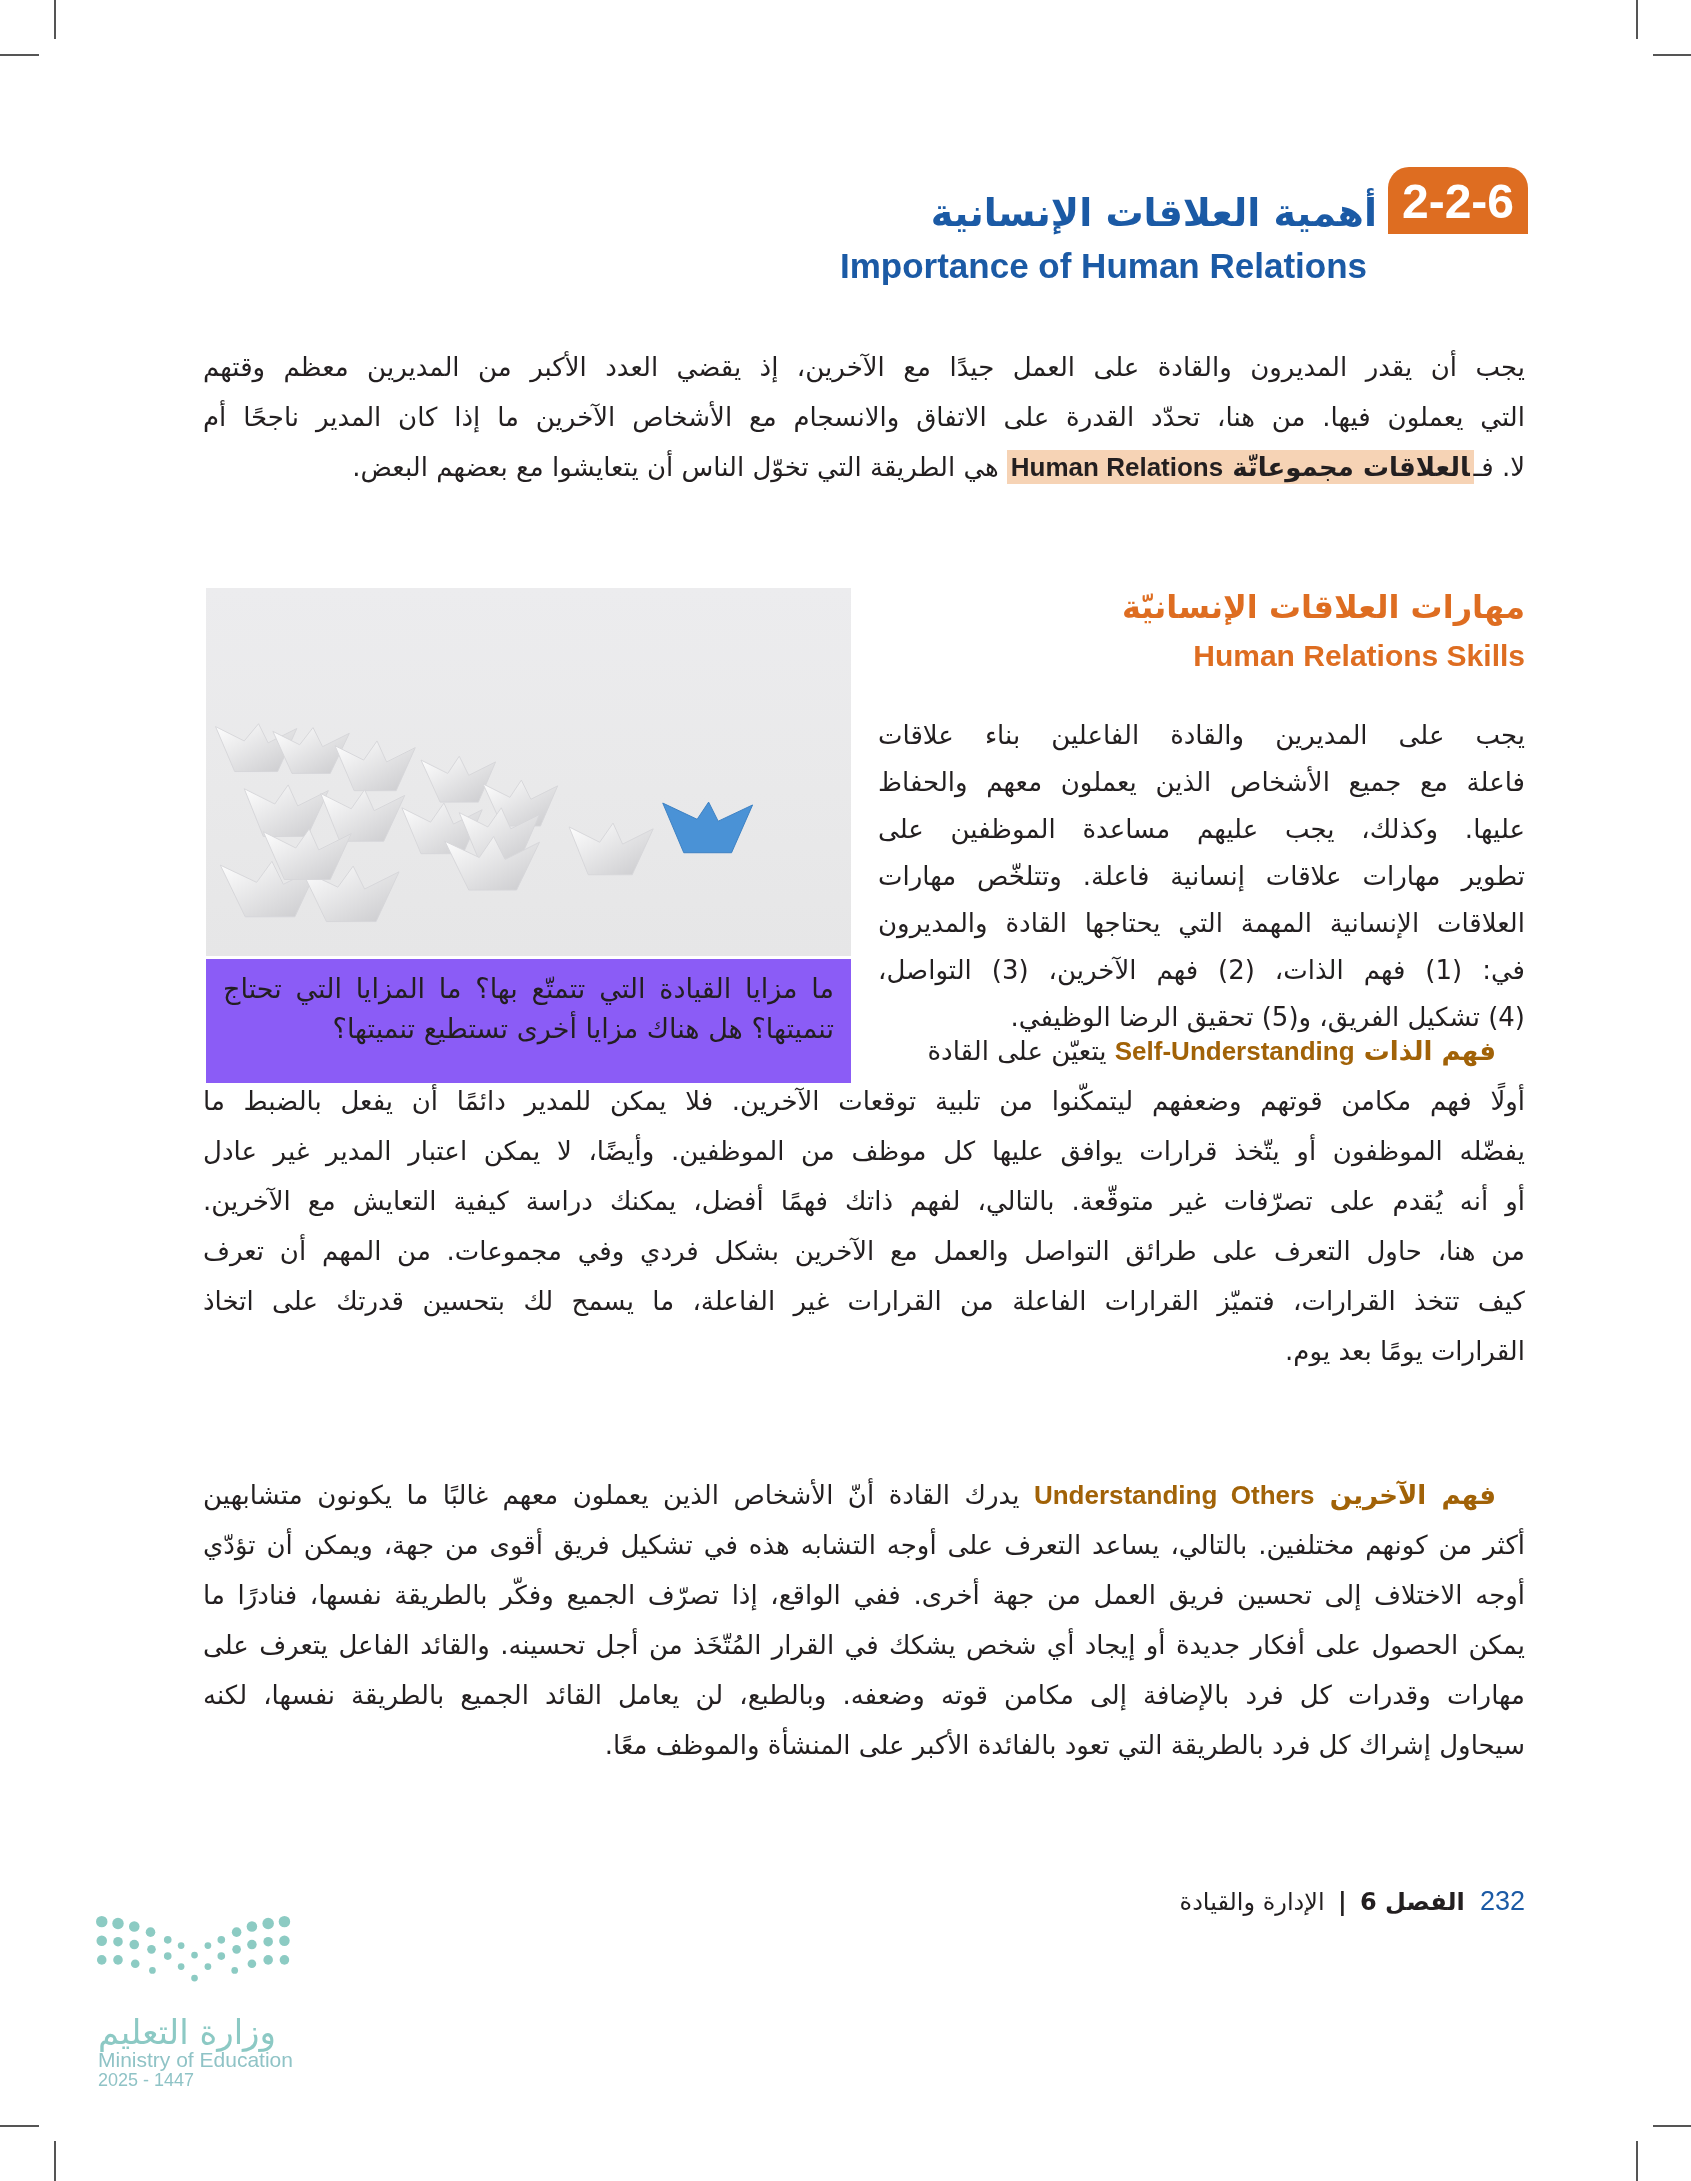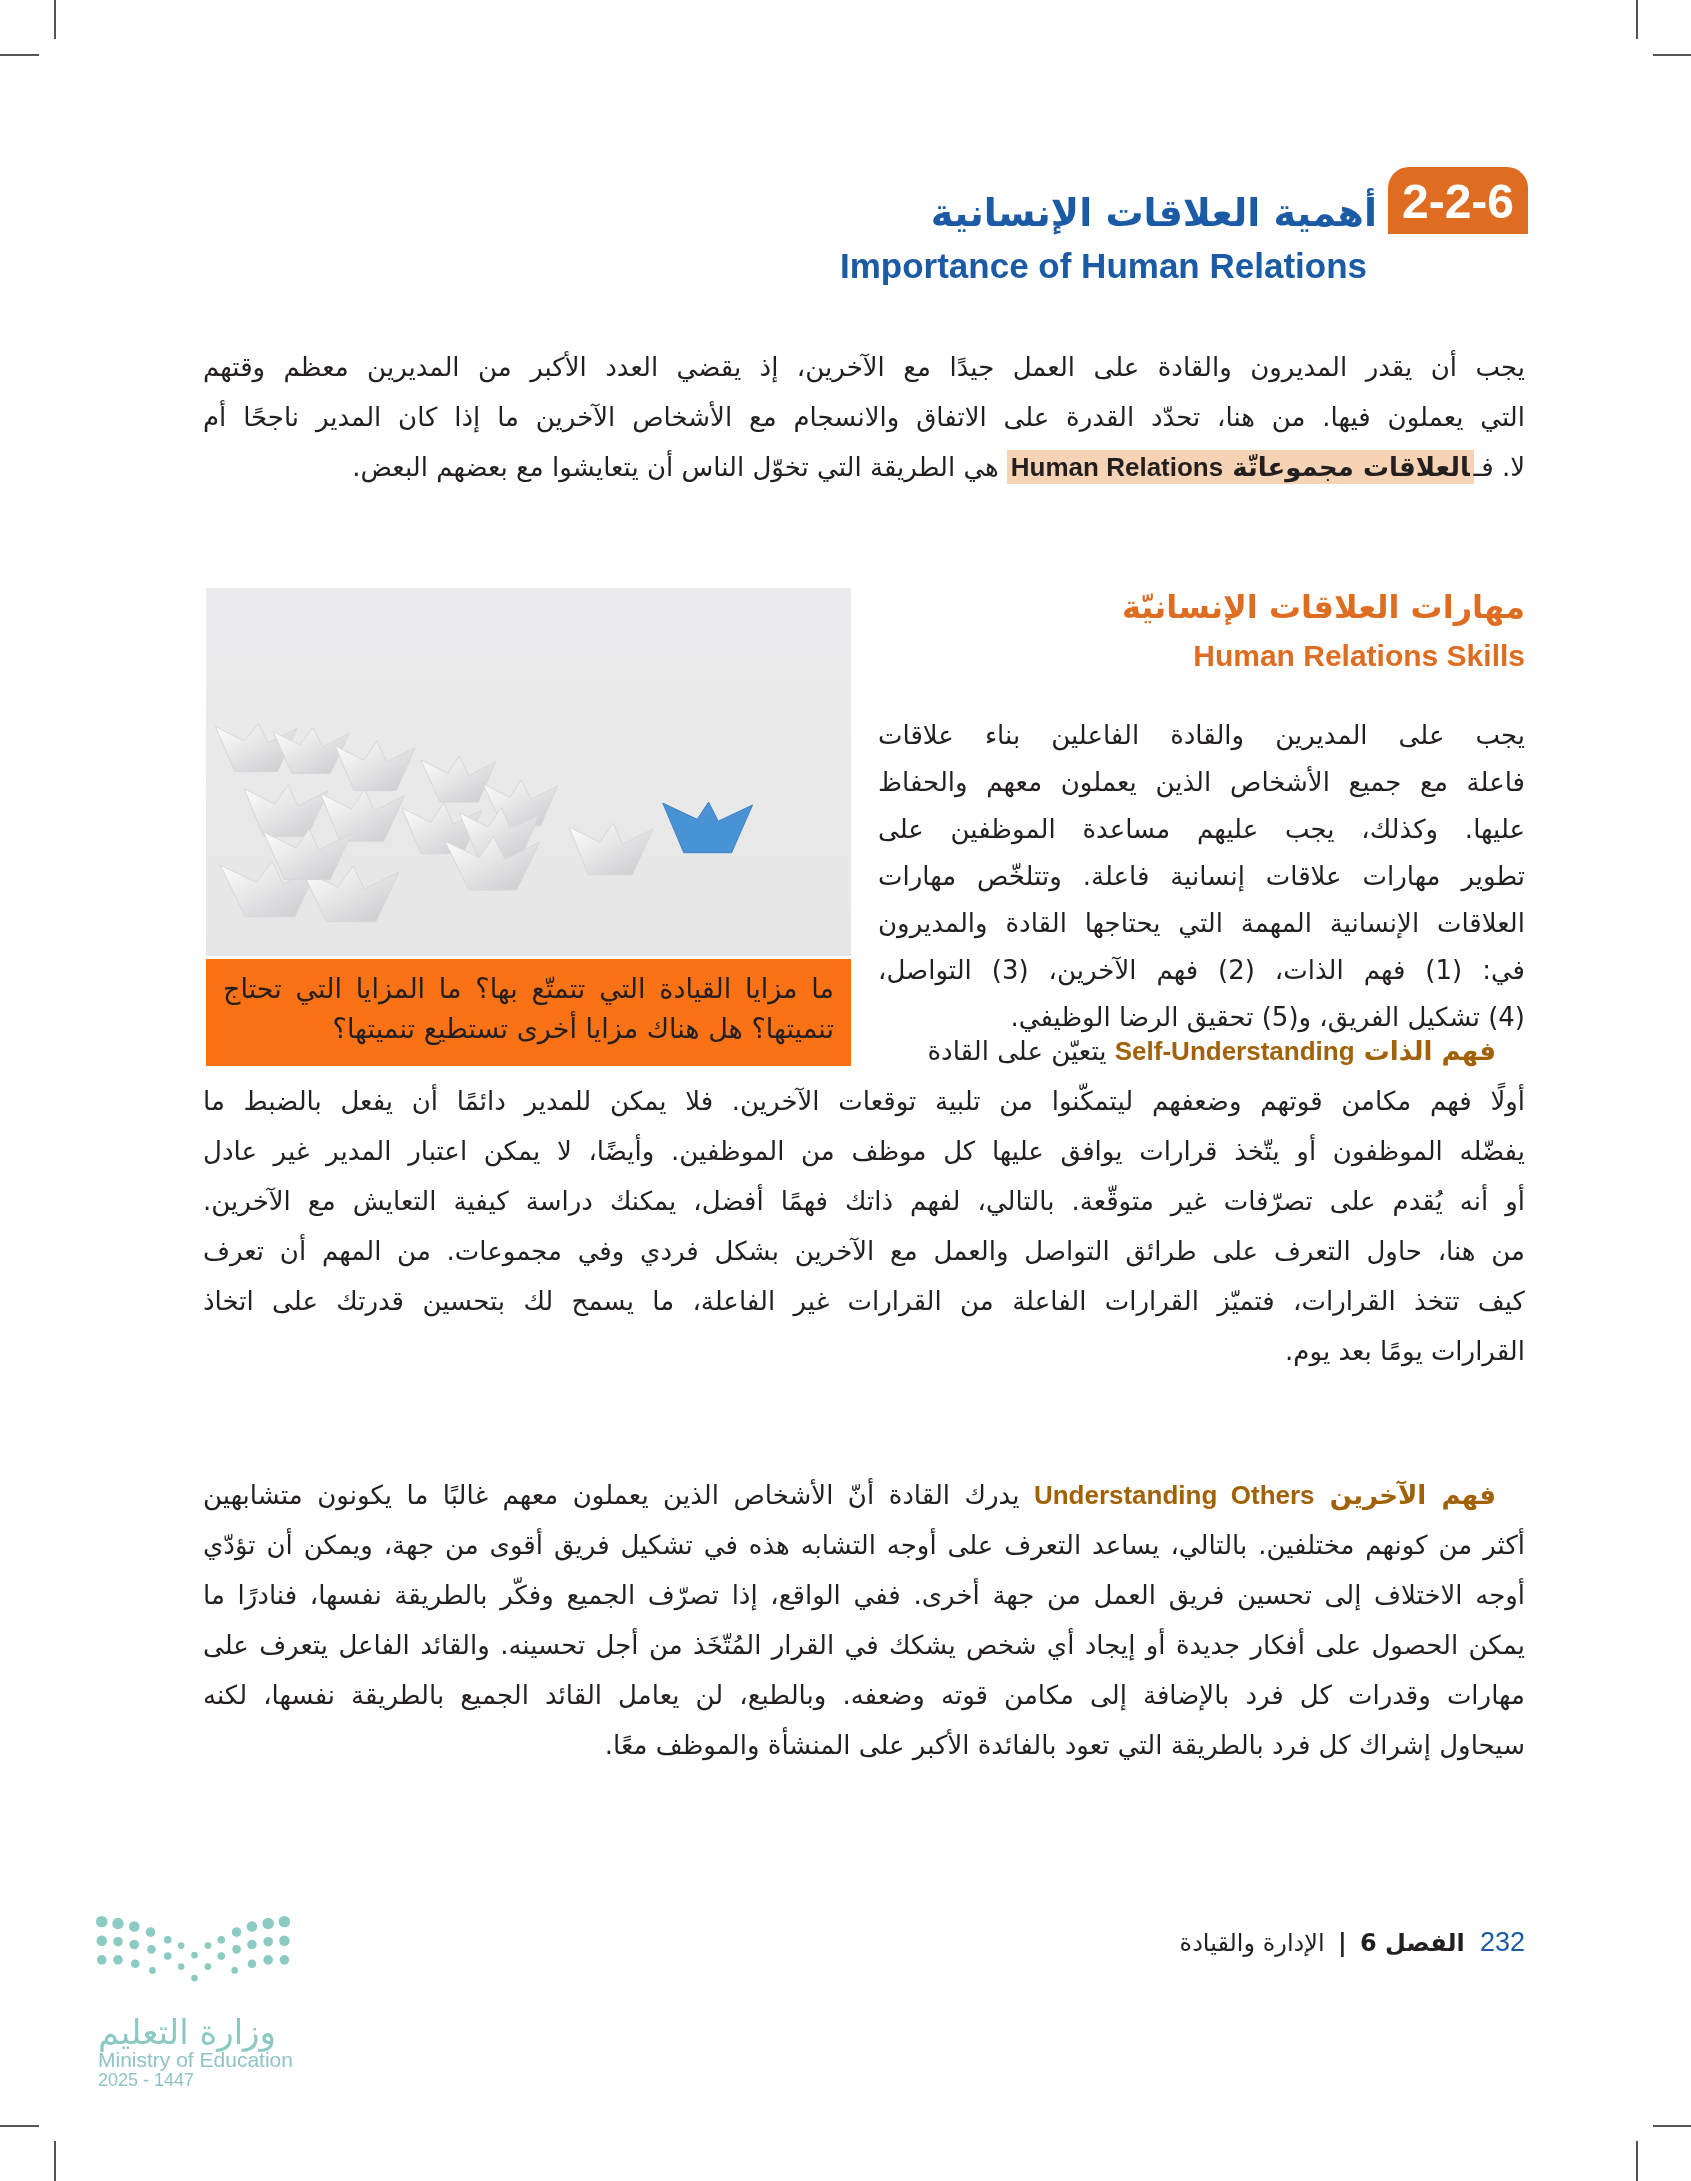--- a/index.html
+++ b/index.html
@@ -28,32 +28,32 @@
   .hl .en { font-family: "Liberation Sans", sans-serif; }
 
   #skills-title-ar { right: 167px; top: 588px; font-size: 32px; font-weight: bold; color: #de6d21; white-space: nowrap; }
   #skills-title-en { right: 167px; top: 639px; font-size: 30px; font-weight: bold; color: #de6d21;
                      font-family: "Liberation Sans", sans-serif; white-space: nowrap; }
 
   #skills-para { left: 878px; right: 167px; top: 712px; font-size: 26px; }
   #skills-para .line { height: 47px; line-height: 47px; }
 
   #photo { left: 206px; top: 588px; width: 645px; height: 368px; background: linear-gradient(180deg, #ececee 0%, #e9e9ea 55%, #e6e6e7 100%); overflow: hidden; }
-  #caption { left: 206px; top: 959px; width: 645px; height: 107px; background: #f97316; }
+  #caption { left: 206px; top: 959px; width: 645px; height: 124px; background: #8b5cf6; }
   #caption-text { position: absolute; right: 17px; left: 17px; top: 9.6px; font-size: 27px; line-height: 40px; }
   #caption-text .line { height: 40px; line-height: 40px; }
 
   .term { color: #a16207; font-weight: bold; }
   .term .en { font-family: "Liberation Sans", sans-serif; }
 
   #self-para { left: 203px; right: 167px; top: 1026px; }
 
   #others-para { left: 203px; right: 167px; top: 1470px; }
 
-  #footer-page { right: 167px; top: 1927px; font-size: 24px; white-space: nowrap; direction: rtl; }
+  #footer-page { right: 167px; top: 1886px; font-size: 24px; white-space: nowrap; direction: rtl; }
   #footer-page .num { color: #1b5aa5; font-family: "Liberation Sans", sans-serif; font-size: 27px; }
   #footer-page .chap { font-weight: bold; }
   #footer-page .sep { font-weight: bold; margin: 0 5.7px; }
 
   #moe-logo { left: 96px; top: 1912px; width: 220px; }
   #moe-ar { left: 98px; top: 2012px; font-size: 34px; color: #8cc9c4; white-space: nowrap; letter-spacing: 1.9px; }
   #moe-en { left: 98px; top: 2048px; font-size: 21px; color: #8fc3c6; font-family: "Liberation Sans", sans-serif; white-space: nowrap; }
   #moe-year { left: 98px; top: 2070px; font-size: 18px; color: #8fc3c6; font-family: "Liberation Sans", sans-serif; white-space: nowrap; }
 </style>
 </head>

